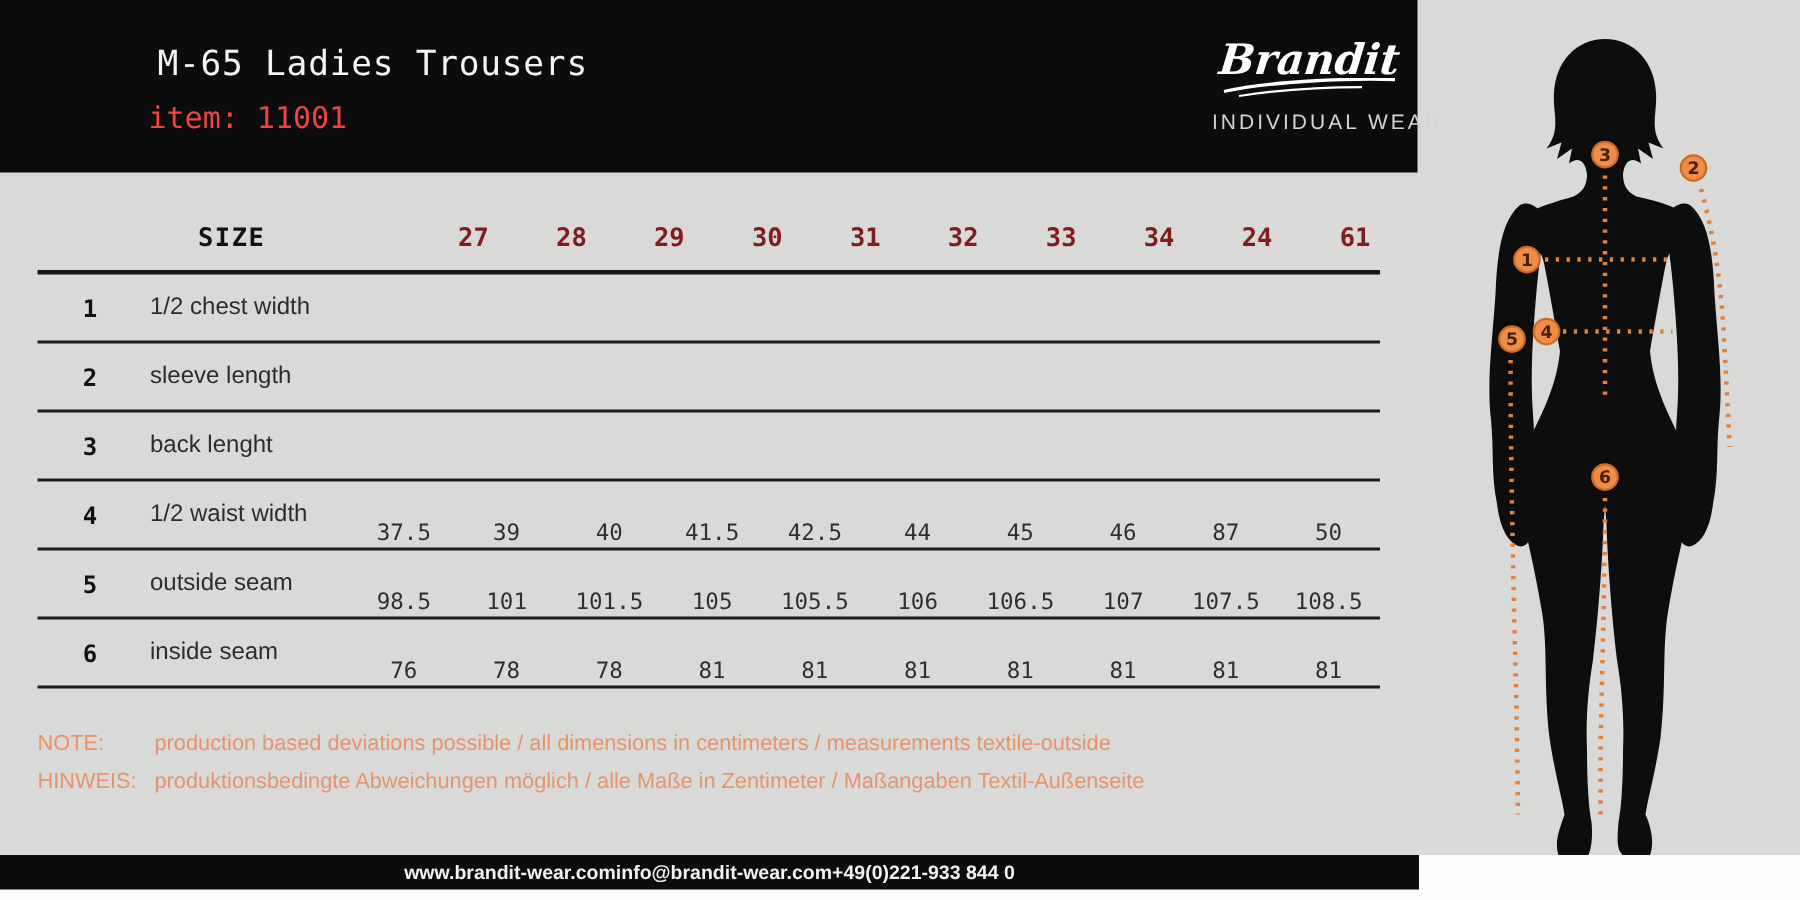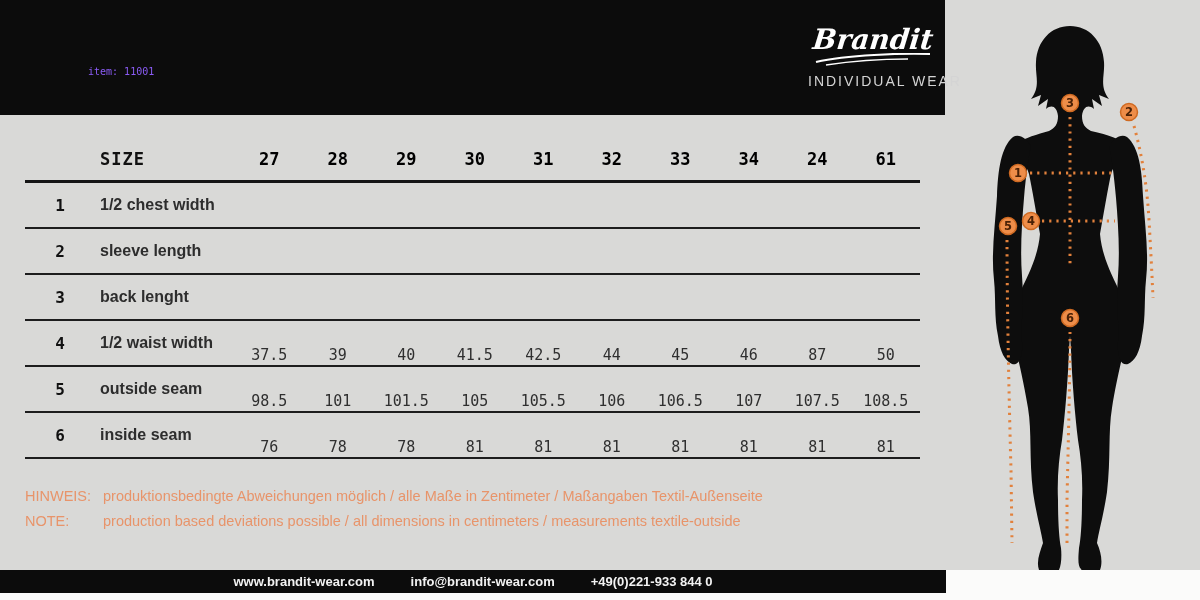--- a/index.html
+++ b/index.html
@@ -5,59 +5,60 @@
   html,body{margin:0;padding:0;}
   body{
     position:relative; width:1200px; height:600px; overflow:hidden;
     background:#fbfbfa; font-family:"Liberation Sans", sans-serif;
   }
   .gray-panel{position:absolute; left:0; top:0; width:1200px; height:570px; background:#d9d9d7;}
   
   .header-bar{position:absolute; left:0; top:0; width:945px; height:115px; background:#0c0c0c;}
   .title{position:absolute; left:105px; top:30px; font-family:"DejaVu Sans Mono", monospace;
          font-size:23px; color:#f4f4f4; letter-spacing:0.5px; white-space:nowrap;}
-  .item{position:absolute; left:88px; top:66px; font-family:"DejaVu Sans Mono", monospace;
-        font-size:10px; color:#8b5cf6;}
+  .item{position:absolute; left:99px; top:66px; font-family:"DejaVu Sans Mono", monospace;
+        font-size:20px; color:#ef4444;}
   .logo{position:absolute; left:808px; top:26px; width:130px; text-align:center;}
   .logo-script{font-family:"DejaVu Serif", serif; font-style:italic; font-weight:bold;
                font-size:28px; color:#ffffff; transform:skewX(-6deg); line-height:1;}
   .logo-underline{margin-top:-2px;}
   .logo-tag{margin-top:3px; font-size:14px; letter-spacing:2px; color:#d4d4d4; white-space:nowrap;}
   
   .size-table{position:absolute; left:25px; top:138px; width:895px;}
   .grid-row{display:grid; grid-template-columns:70px 140px repeat(10,1fr); align-items:center;}
-  .thead{height:42px;}
+  .thead{height:42px;gap:32px;}
   .tbody{border-bottom:2px solid #1d1d1d;}
   .trow{height:44px; border-top:2px solid #1d1d1d;}
   .trow:first-child{border-top:3px solid #151515;}
   .c{text-align:center;}
   .c.lbl{text-align:left; padding-left:5px;}
   .size-h{font-weight:bold; font-size:17px; letter-spacing:1px; font-family:"DejaVu Sans Mono", monospace; color:#111;}
-  .szh{font-weight:bold; font-size:17px; font-family:"DejaVu Sans Mono", monospace; color:#000000;}
+  .szh{font-weight:bold; font-size:17px; font-family:"DejaVu Sans Mono", monospace; color:#7f1d1d;}
   .num{font-weight:bold; font-size:16px; font-family:"DejaVu Sans Mono", monospace; color:#111;}
-  .lblv{font-size:16px; color:#2d2d2d;font-weight:bold;}
+  .lblv{font-size:16px; color:#2d2d2d;}
   .val{font-size:15px; font-family:"DejaVu Sans Mono", monospace; color:#2f2f2f;margin-top:24px;}
   
   .note{position:absolute; left:25px; top:484px; color:#e8946a; font-size:14.5px; line-height:25px;}
   .note-row{display:flex;}
   .note-label{width:78px; flex:none;}
   
   .footer-bar{position:absolute; left:0; top:570px; width:946px; height:23px; background:#0c0c0c;
-              display:flex; justify-content:center; align-items:center; gap:36px;}
+              display:flex; justify-content:center; align-items:center; }
   .footer-item{color:#f2f2f2; font-size:13px; font-weight:bold; white-space:nowrap;}
   
   .figure{position:absolute; left:945px; top:0; width:255px; height:570px;}
   .marker-num{font-family:"DejaVu Sans", sans-serif; font-size:11.5px; font-weight:bold; fill:#4a2106;}
 </style>
 </head>
 <body>
 
 <div class="gray-panel"></div>
 
 <div class="header-bar">
+  <div class="title">M-65 Ladies Trousers</div>
   <div class="item">item: 11001</div>
   <div class="logo">
     <div class="logo-script">Brandit</div>
     <div class="logo-underline">
       <svg width="122" height="13" viewBox="0 0 122 13">
         <path d="M4 9 C35 2 90 0 118 1" stroke="#ffffff" stroke-width="2.2" fill="none"></path>
         <path d="M14 12 C40 8 70 6 96 6" stroke="#ffffff" stroke-width="1.5" fill="none"></path>
       </svg>
     </div>
     <div class="logo-tag">INDIVIDUAL WEAR</div>
@@ -162,26 +163,26 @@
         <div class="c val">81</div>
         <div class="c val">81</div>
         <div class="c val">81</div>
         <div class="c val">81</div>
       </div>
     </div>
 </div>
 
 <div class="note">
   <div class="note-row">
+    <span class="note-label">NOTE:</span>
+    <span>production based deviations possible / all dimensions in centimeters / measurements textile-outside</span>
+  </div>
+  <div class="note-row">
     <span class="note-label">HINWEIS:</span>
     <span>produktionsbedingte Abweichungen möglich / alle Maße in Zentimeter / Maßangaben Textil-Außenseite</span>
-  </div>
-  <div class="note-row">
-    <span class="note-label">NOTE:</span>
-    <span>production based deviations possible / all dimensions in centimeters / measurements textile-outside</span>
   </div>
 </div>
 
 <div class="footer-bar">
   <span class="footer-item">www.brandit-wear.com</span>
   <span class="footer-item">info@brandit-wear.com</span>
   <span class="footer-item">+49(0)221-933 844 0</span>
 </div>
 
 <div class="figure">

